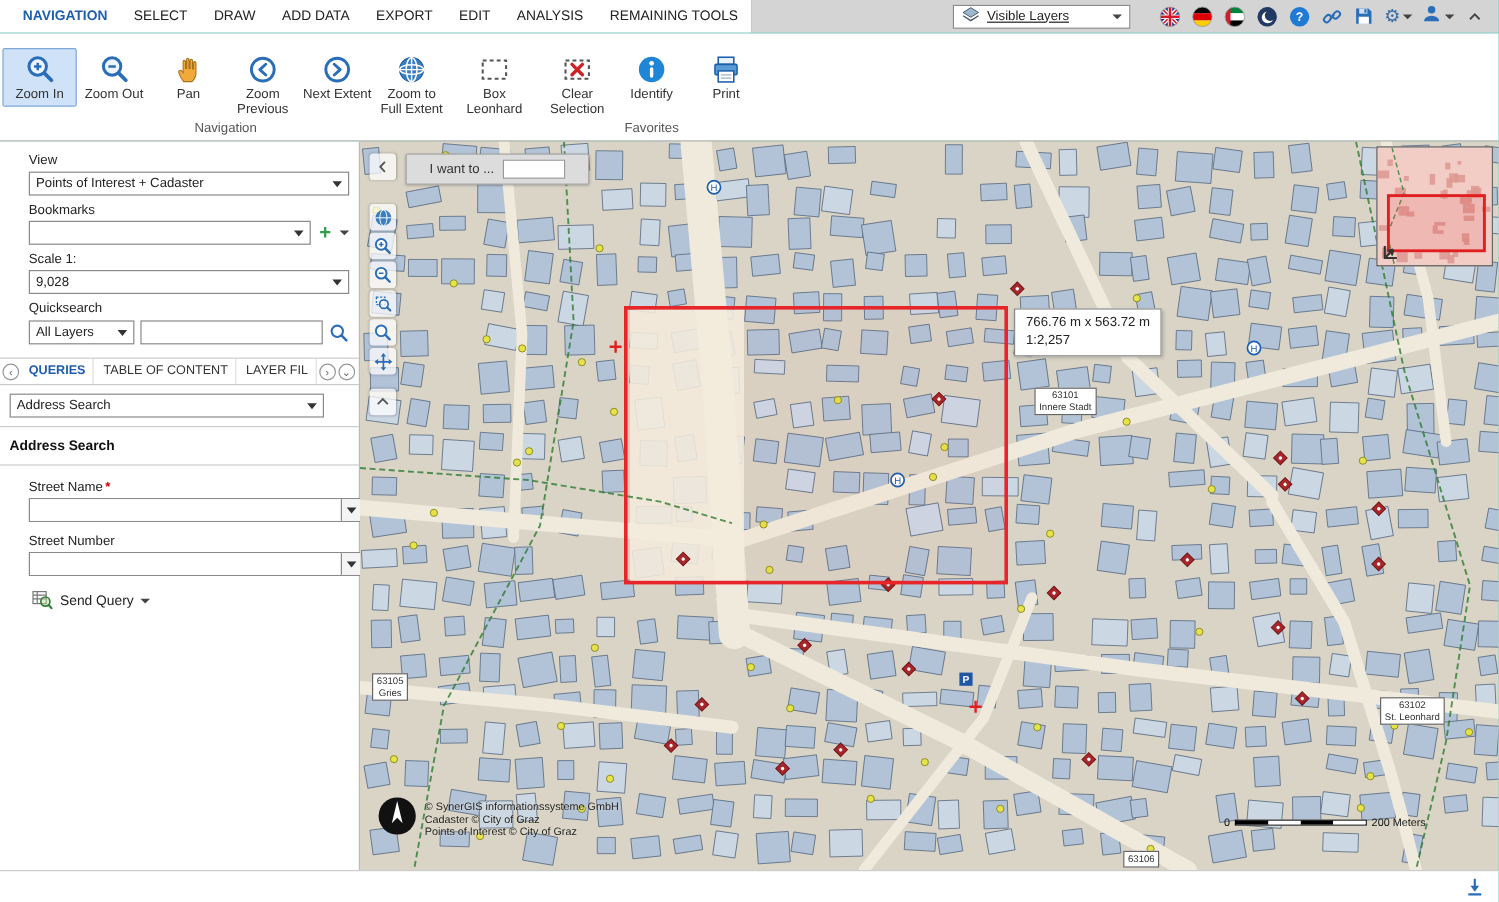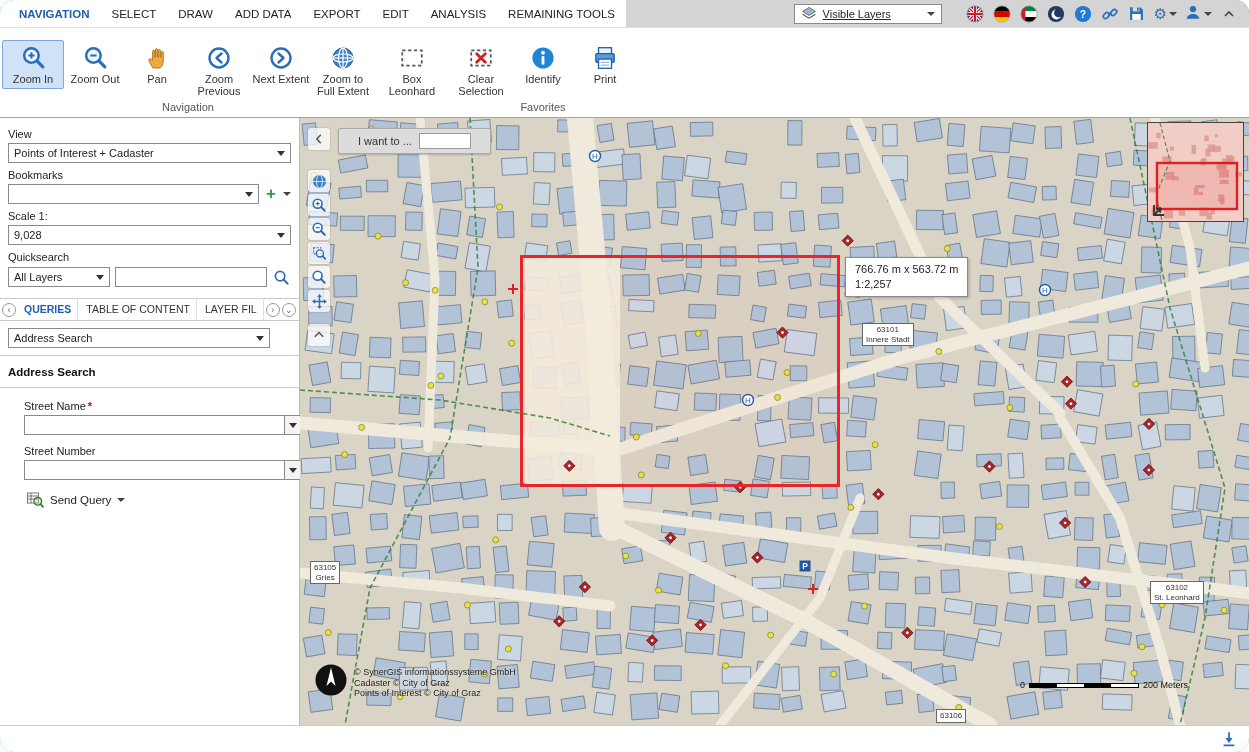--- a/index.html
+++ b/index.html
@@ -1,17 +1,17 @@
 <!DOCTYPE html>
 <html><head>
 <meta charset="utf-8">
 <style>
   * { margin:0; padding:0; box-sizing:border-box; }
   body { font-family:"Liberation Sans", sans-serif; background:#fff; }
-  .app { position:relative; width:1249px; height:752px; overflow:hidden; background:#14b8a6;border-radius:14px; }
+  .app { position:relative; width:1249px; height:752px; overflow:hidden; background:#14b8a6; }
 
   
   .menubar { display:flex; height:28px; align-items:stretch; border-bottom:1px solid #e2e2e2; }
   .menu-tabs { display:flex; align-items:center; padding-left:8px; background:#fff; }
   .menu-tab { padding:0 11px; font-size:11.5px; color:#222; line-height:28px; cursor:pointer; white-space:nowrap; }
   .menu-tab.active { color:#1d5fae; font-weight:700; }
   .menubar-right { flex:1; background:#d4d4d4; display:flex; align-items:center; justify-content:flex-end; gap:7px; padding-right:10px; }
   .vl-select { display:flex; align-items:center; gap:6px; background:#fff; border:1px solid #8a8a8a; height:20px; padding:0 6px; font-size:11px; color:#222; min-width:148px; cursor:pointer; margin-right:16px; }
   .vl-select .grow { flex:1;text-decoration:underline; }
   .caret { width:0; height:0; border:4px solid transparent; border-top-color:#444; margin-top:4px; }
@@ -30,21 +30,21 @@
   .ticon { width:27px; height:27px; display:flex; align-items:center; justify-content:center; }
   .ticon svg { display:block; }
   .tlabel { font-size:11px; color:#333; text-align:center; line-height:12px; }
   .vsep { width:1px; background:#dcdcdc; margin:6px 3px 16px 3px; }
 
   
   .main { display:flex; height:607px; }
 
   
   .panel { width:300px; min-width:300px; border-right:1px solid #bbb; background:#fff; font-size:11px; color:#222; }
-  .pwrap { padding:4px 8px 0 8px; }
+  .pwrap { padding:4px 8px 0 8px;margin-left:16px; }
   .flabel { margin:6px 0 3px 0; color:#222; }
   .sel { display:flex; align-items:center; justify-content:space-between; border:1px solid #8a8a8a; height:20px; background:#fff; padding:0 5px; cursor:pointer; }
   .sel .ar { width:0; height:0; border-left:4px solid transparent; border-right:4px solid transparent; border-top:5px solid #333; }
   .selval { overflow:hidden; white-space:nowrap; }
   .row { display:flex; align-items:center; gap:5px; }
   .plusbtn { color:#2e9e4a; font-size:17px; font-weight:700; line-height:16px; cursor:pointer; padding:0 2px; }
   .minicaret { width:0; height:0; border:4px solid transparent; border-top-color:#444; margin-top:4px; cursor:pointer; }
   .txt { height:20px; border:1px solid #8a8a8a; padding:0 4px; font-size:11px; outline:none; font-family:"Liberation Sans",sans-serif; }
   .magbtn { width:22px; height:22px; display:flex; align-items:center; justify-content:center; cursor:pointer; }
 

